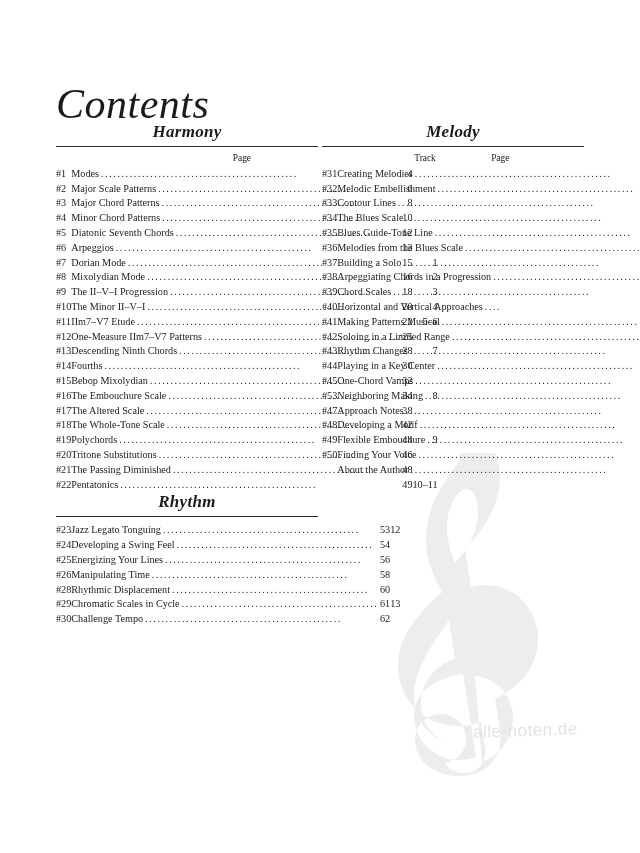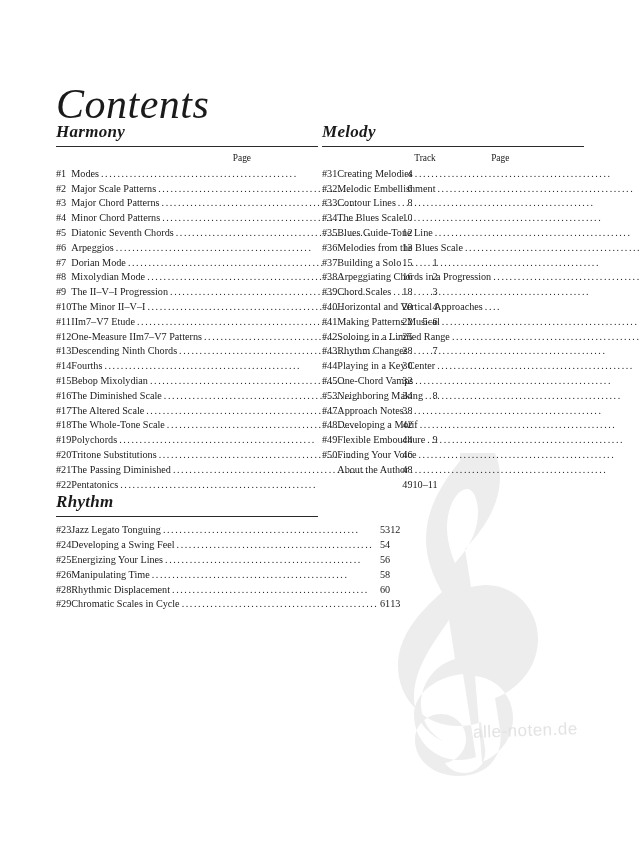--- a/index.html
+++ b/index.html
@@ -62,20 +62,21 @@
   .col-left { left: 56px; top: 122px; }
   .col-right { left: 322px; top: 122px; }
 
   .section-head {
     font-family: "Liberation Serif", serif;
     font-style: italic;
     font-size: 17px;
     font-weight: bold;
     margin: 0 0 4px 0;
     letter-spacing: 0.3px;
+    text-align: center;
   }
   .rule {
     border: none;
     border-top: 1px solid #2a2a2a;
     margin: 2px 0 6px 0;
     height: 0;
   }
 
   table.toc {
     width: 100%;
@@ -311,21 +312,21 @@
                   <span class="dots">................................................</span>
                   <span class="pg">32</span>
                 </span>
               </td>
               <td class="track"></td>
             </tr>
           <tr>
               <td class="num">#16</td>
               <td class="entry">
                 <span class="row-inner">
-                  <span class="label">The Diminished Scale</span>
+                  <span class="label">The Embouchure Scale</span>
                   <span class="dots">................................................</span>
                   <span class="pg">34</span>
                 </span>
               </td>
               <td class="track">8</td>
             </tr>
           <tr>
               <td class="num">#17</td>
               <td class="entry">
                 <span class="row-inner">
@@ -458,20 +459,31 @@
           <tr>
               <td class="num">#29</td>
               <td class="entry">
                 <span class="row-inner">
                   <span class="label">Chromatic Scales in Cycle</span>
                   <span class="dots">................................................</span>
                   <span class="pg">61</span>
                 </span>
               </td>
               <td class="track">13</td>
+            </tr>
+          <tr>
+              <td class="num">#30</td>
+              <td class="entry">
+                <span class="row-inner">
+                  <span class="label">Challenge Tempo</span>
+                  <span class="dots">................................................</span>
+                  <span class="pg">62</span>
+                </span>
+              </td>
+              <td class="track"></td>
             </tr>
         </tbody>
       </table>
     </div>
 
   </div>
 
   <div class="column col-right">
     <div>
       <div class="section-head">Melody</div>

